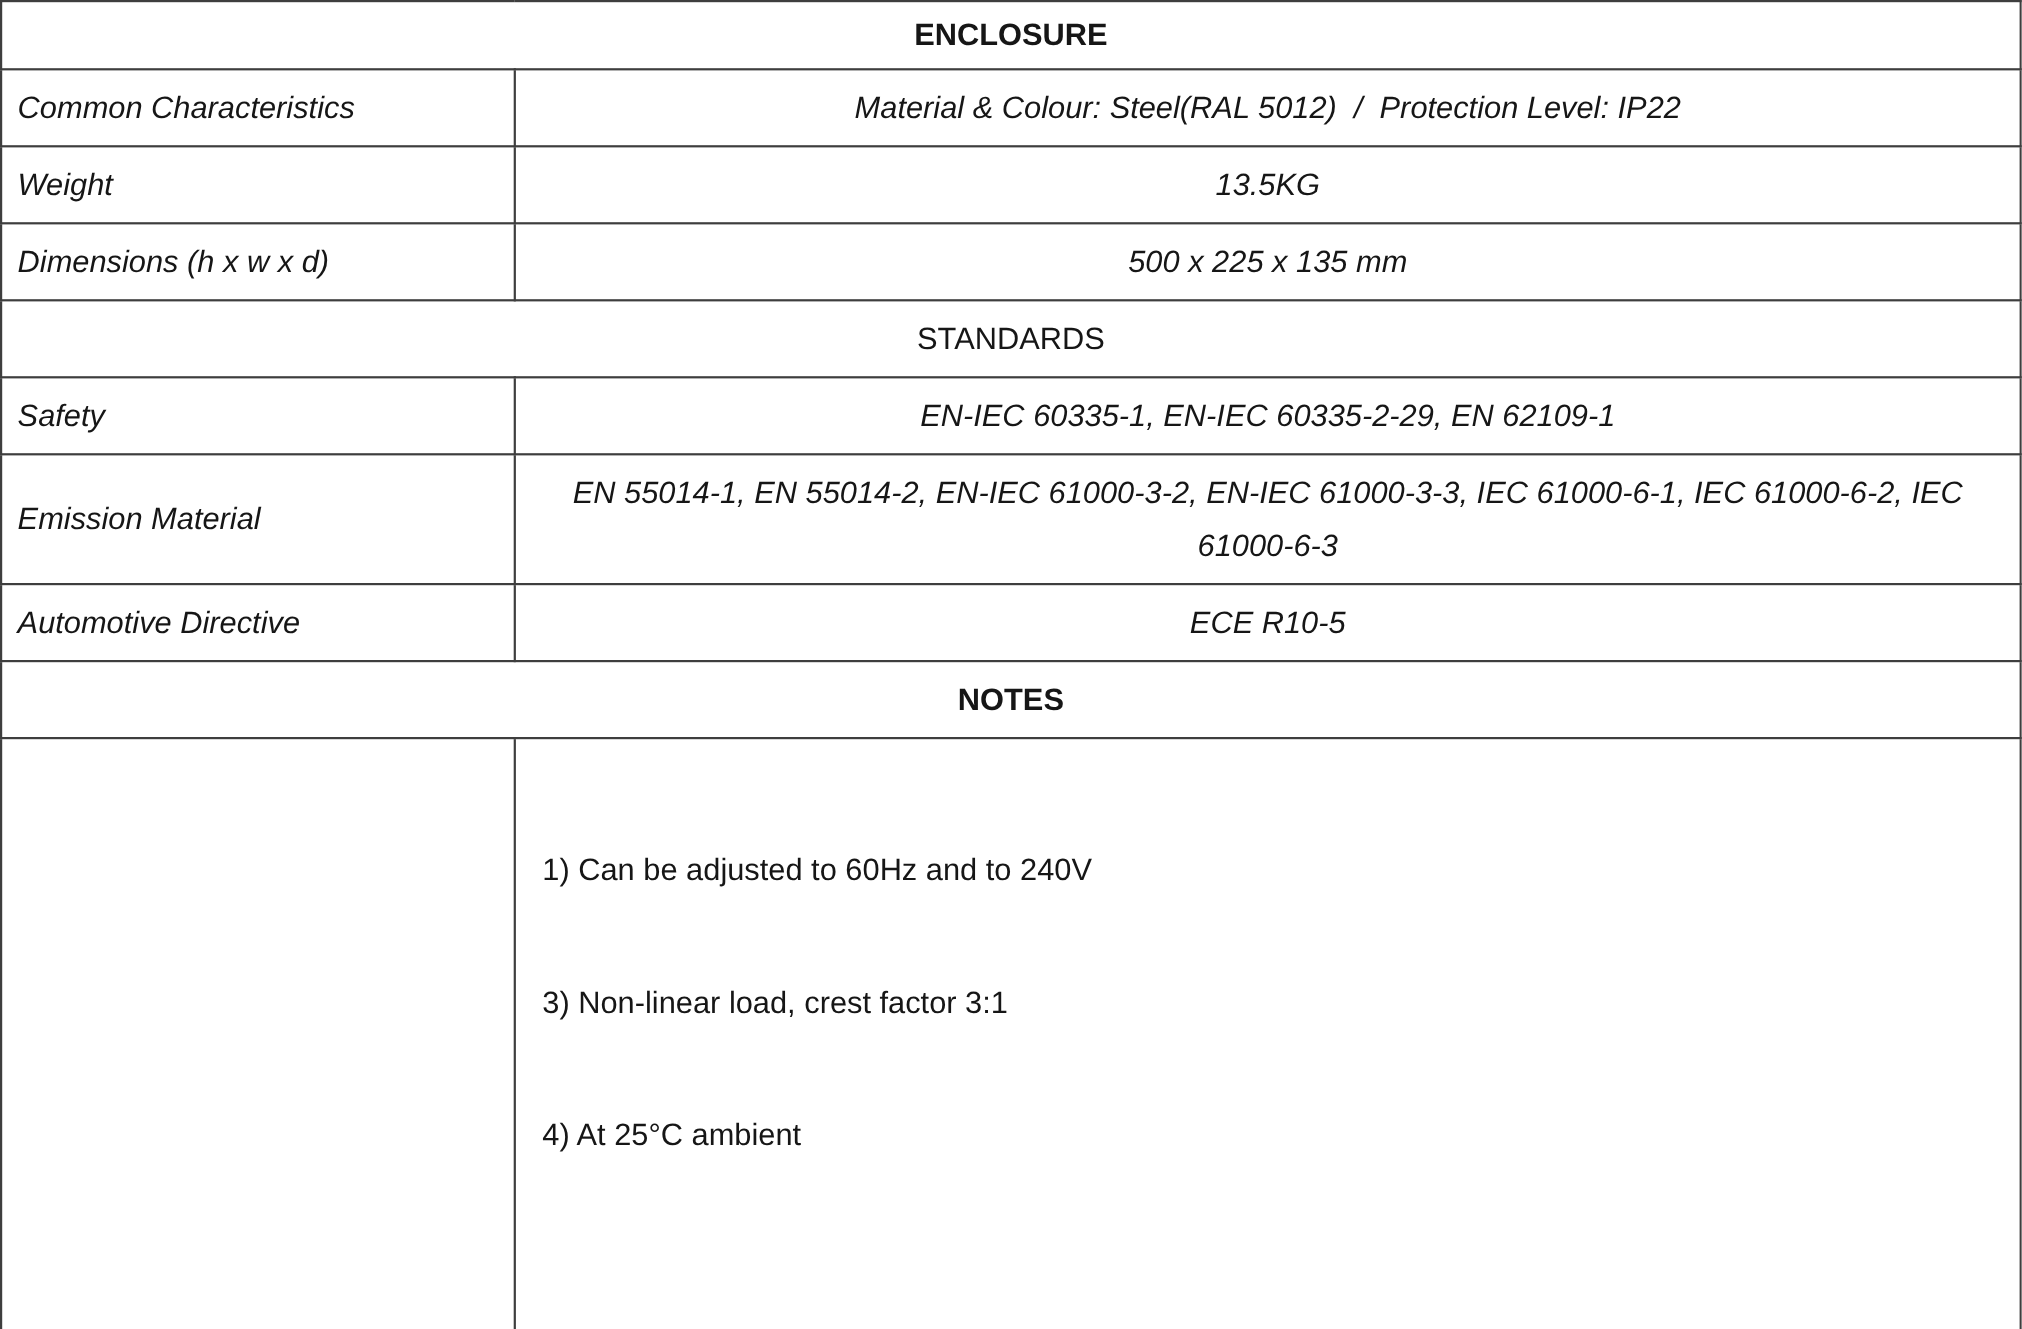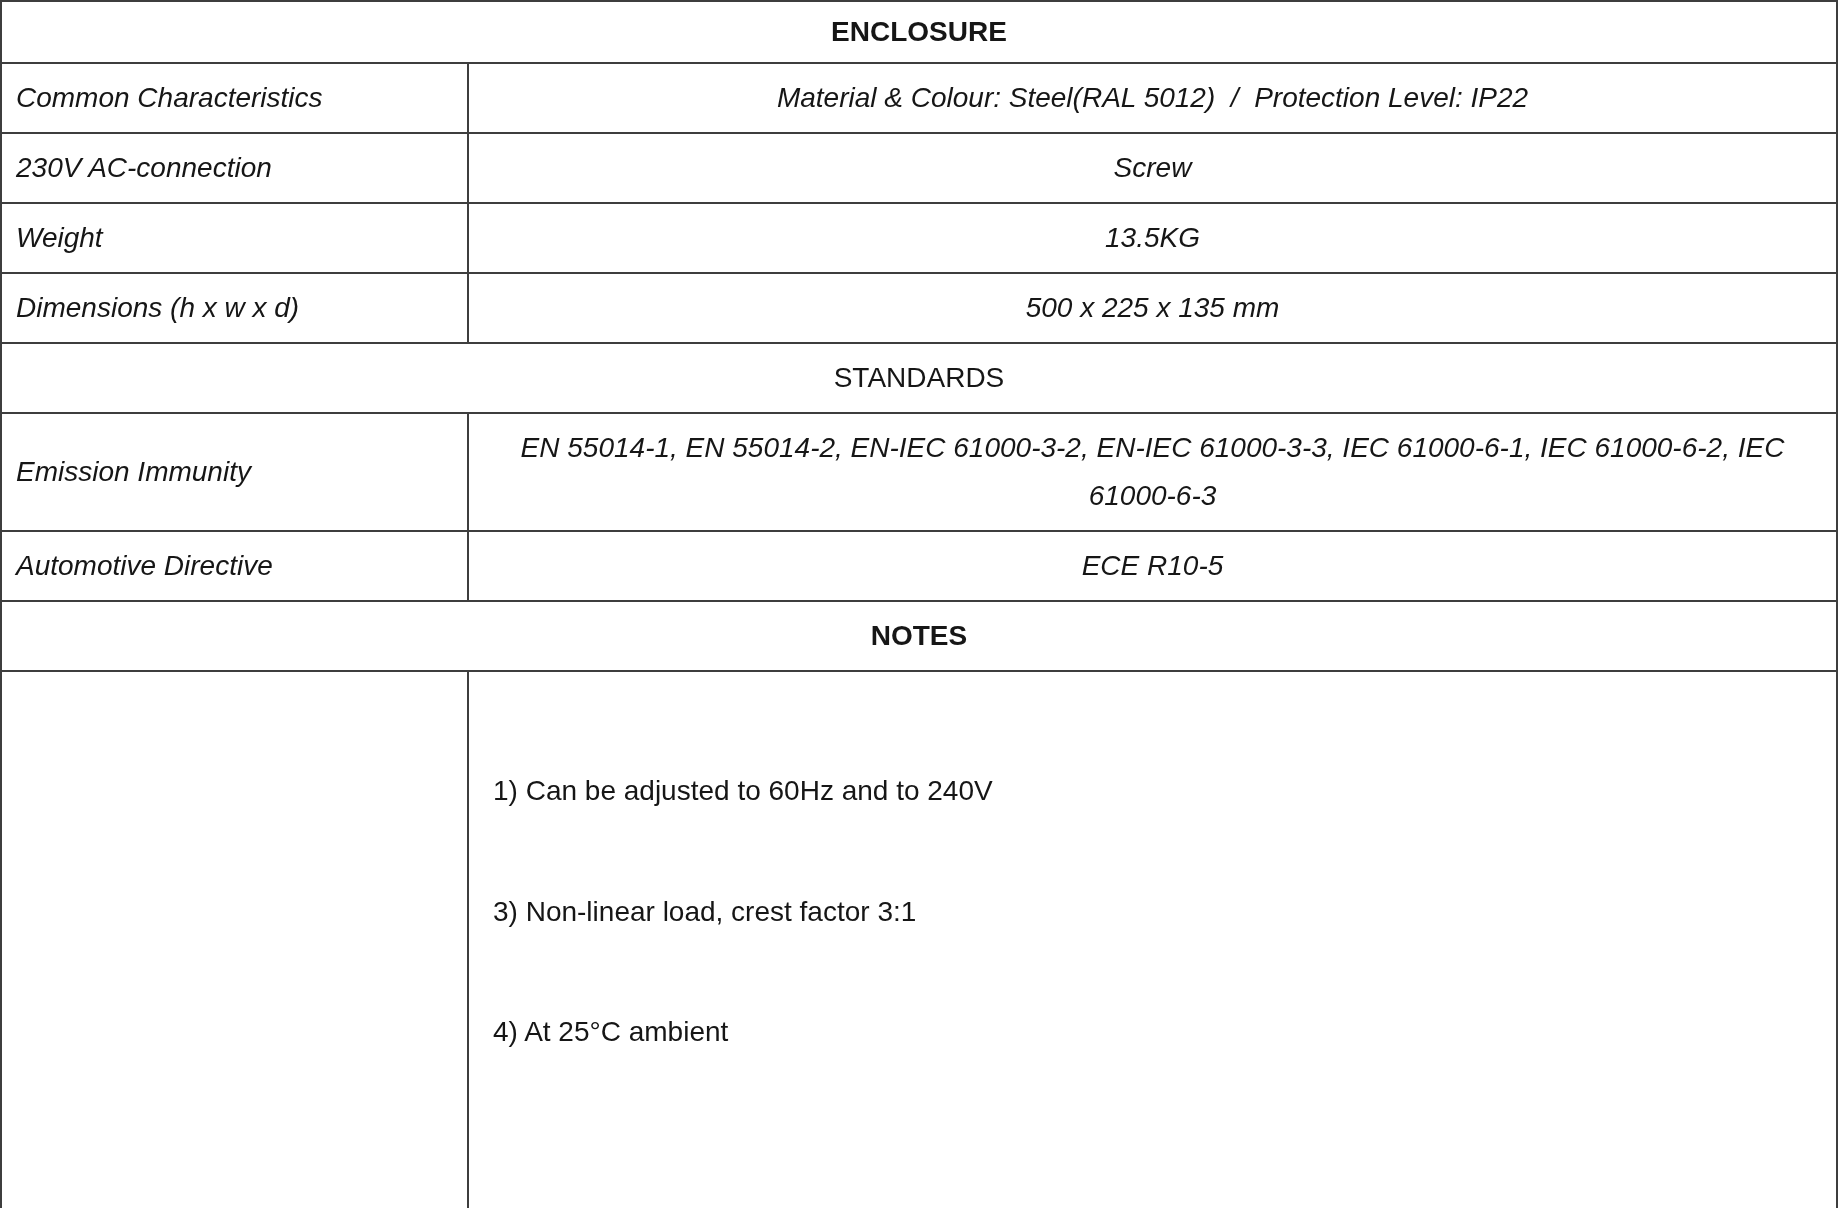--- a/index.html
+++ b/index.html
@@ -82,42 +82,42 @@
     <tr class="section-row bold first">
       <td colspan="2">ENCLOSURE</td>
     </tr>
 
     <tr class="data-row">
       <td class="label-cell">Common Characteristics</td>
       <td class="value-cell">Material &amp; Colour: Steel(RAL 5012)  /  Protection Level: IP22</td>
     </tr>
 
 
-    <tr class="data-row">
-      <td class="label-cell">230V AC-connection</td>
-      <td class="value-cell">Screw</td>
-    </tr>
 
     <tr class="data-row">
       <td class="label-cell">Weight</td>
       <td class="value-cell">13.5KG</td>
     </tr>
 
     <tr class="data-row">
       <td class="label-cell">Dimensions (h x w x d)</td>
       <td class="value-cell">500 x 225 x 135 mm</td>
     </tr>
 
     <tr class="section-row">
       <td colspan="2">STANDARDS</td>
     </tr>
 
+    <tr class="data-row">
+      <td class="label-cell">Safety</td>
+      <td class="value-cell">EN-IEC 60335-1, EN-IEC 60335-2-29, EN 62109-1</td>
+    </tr>
 
     <tr class="data-row tall-row">
-      <td class="label-cell">Emission Immunity</td>
+      <td class="label-cell">Emission Material</td>
       <td class="value-cell">EN 55014-1, EN 55014-2, EN-IEC 61000-3-2, EN-IEC 61000-3-3, IEC 61000-6-1, IEC 61000-6-2, IEC 61000-6-3</td>
     </tr>
 
     <tr class="data-row">
       <td class="label-cell">Automotive Directive</td>
       <td class="value-cell">ECE R10-5</td>
     </tr>
 
     <tr class="section-row bold">
       <td colspan="2">NOTES</td>

